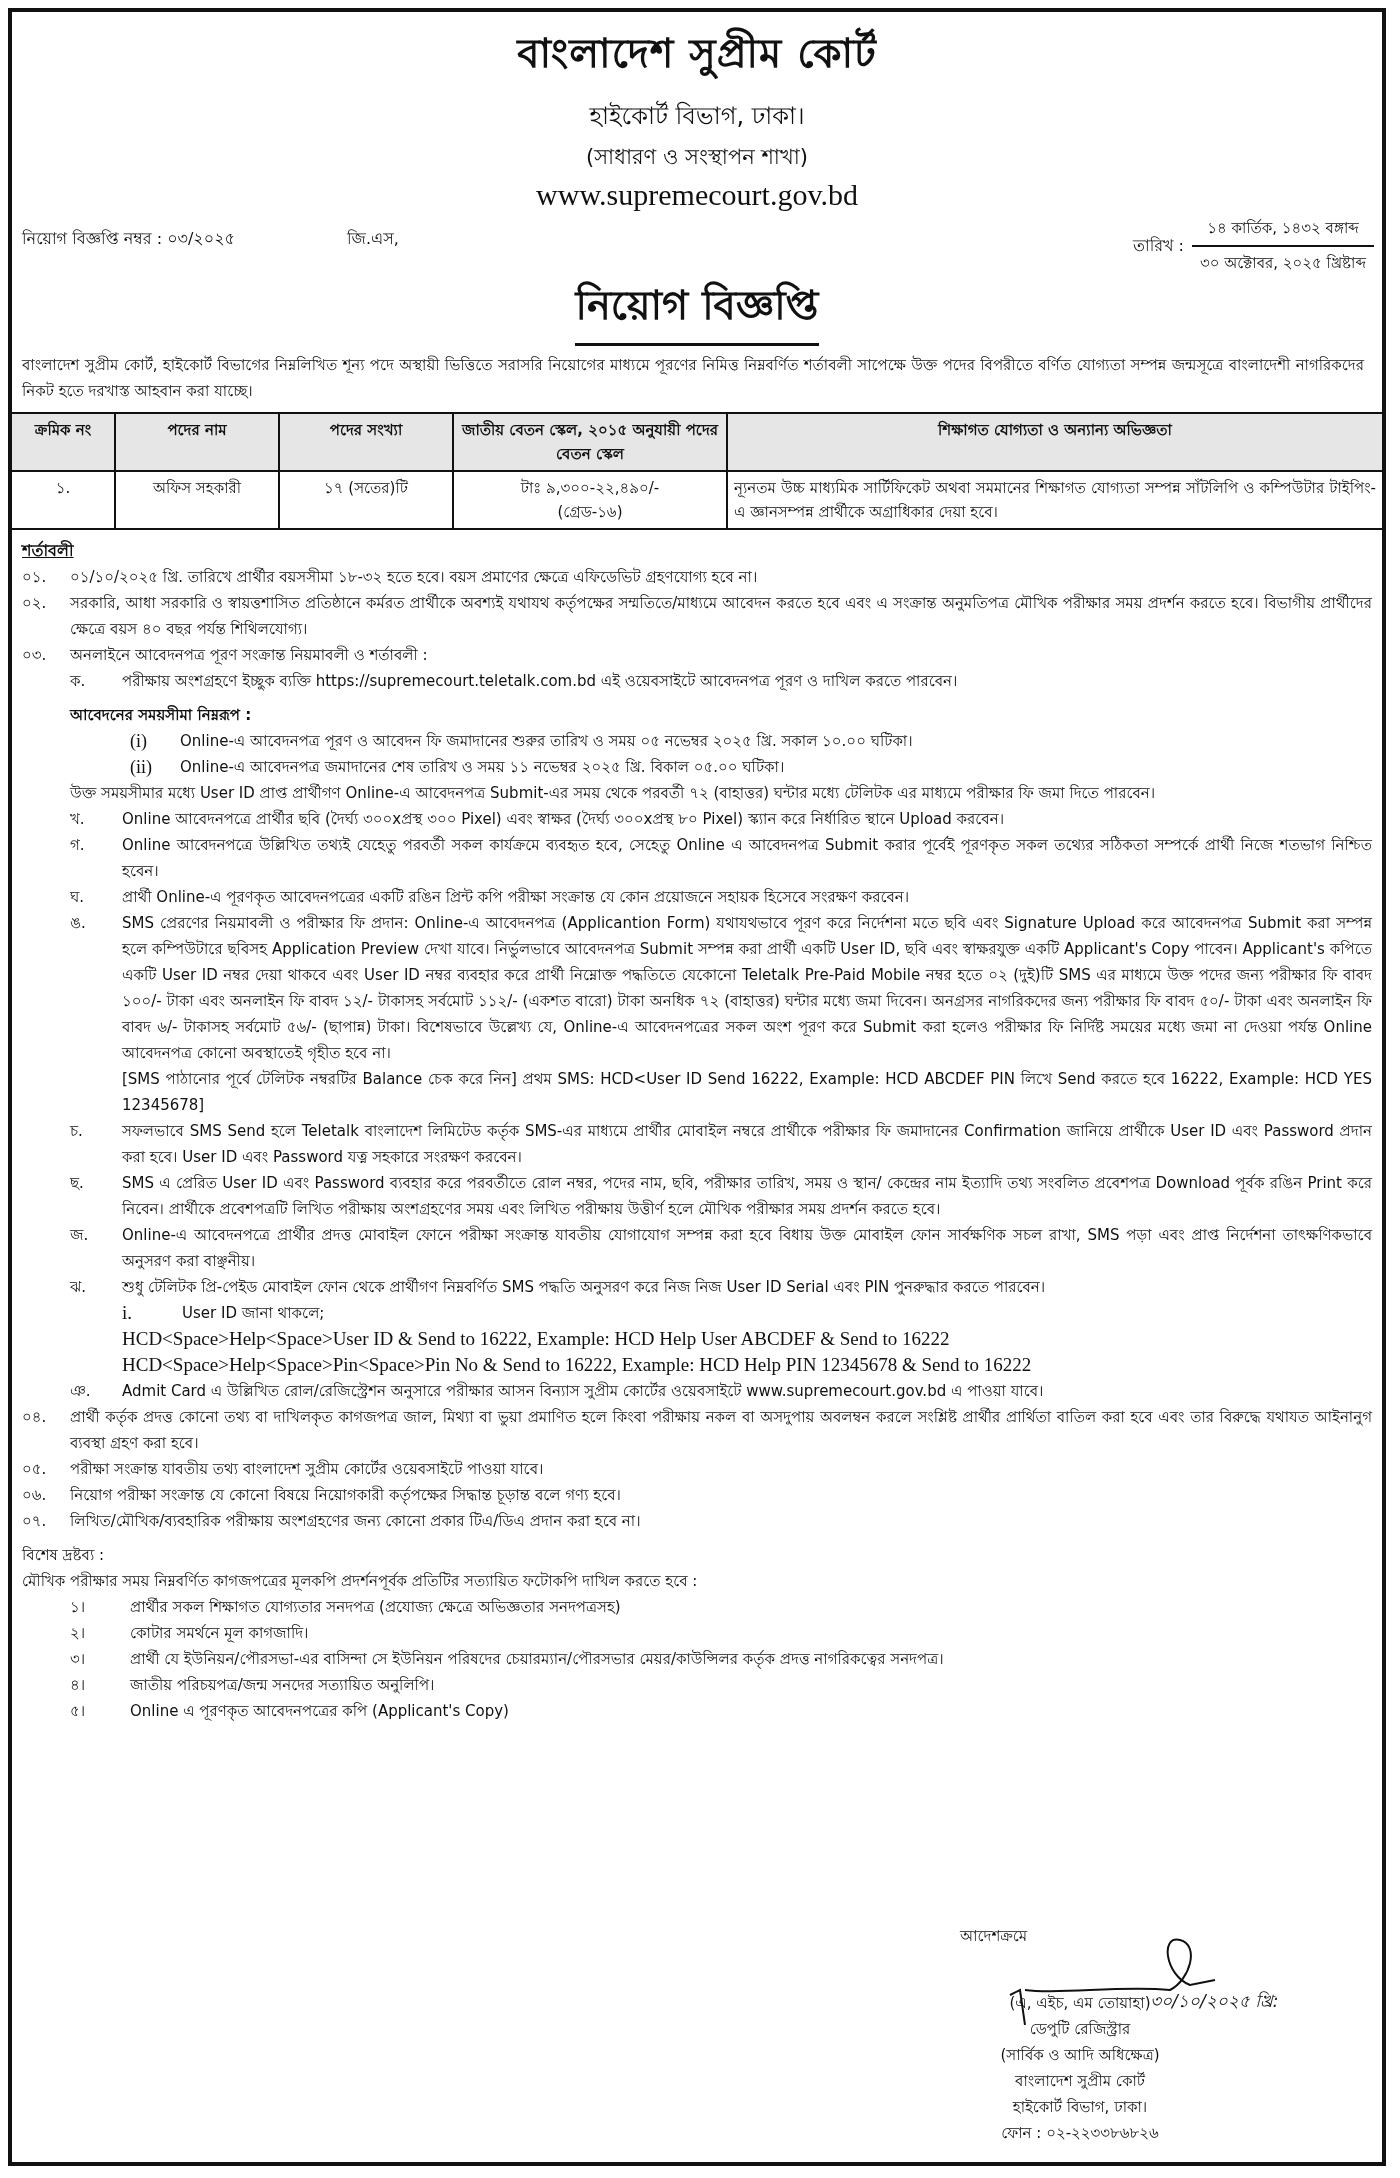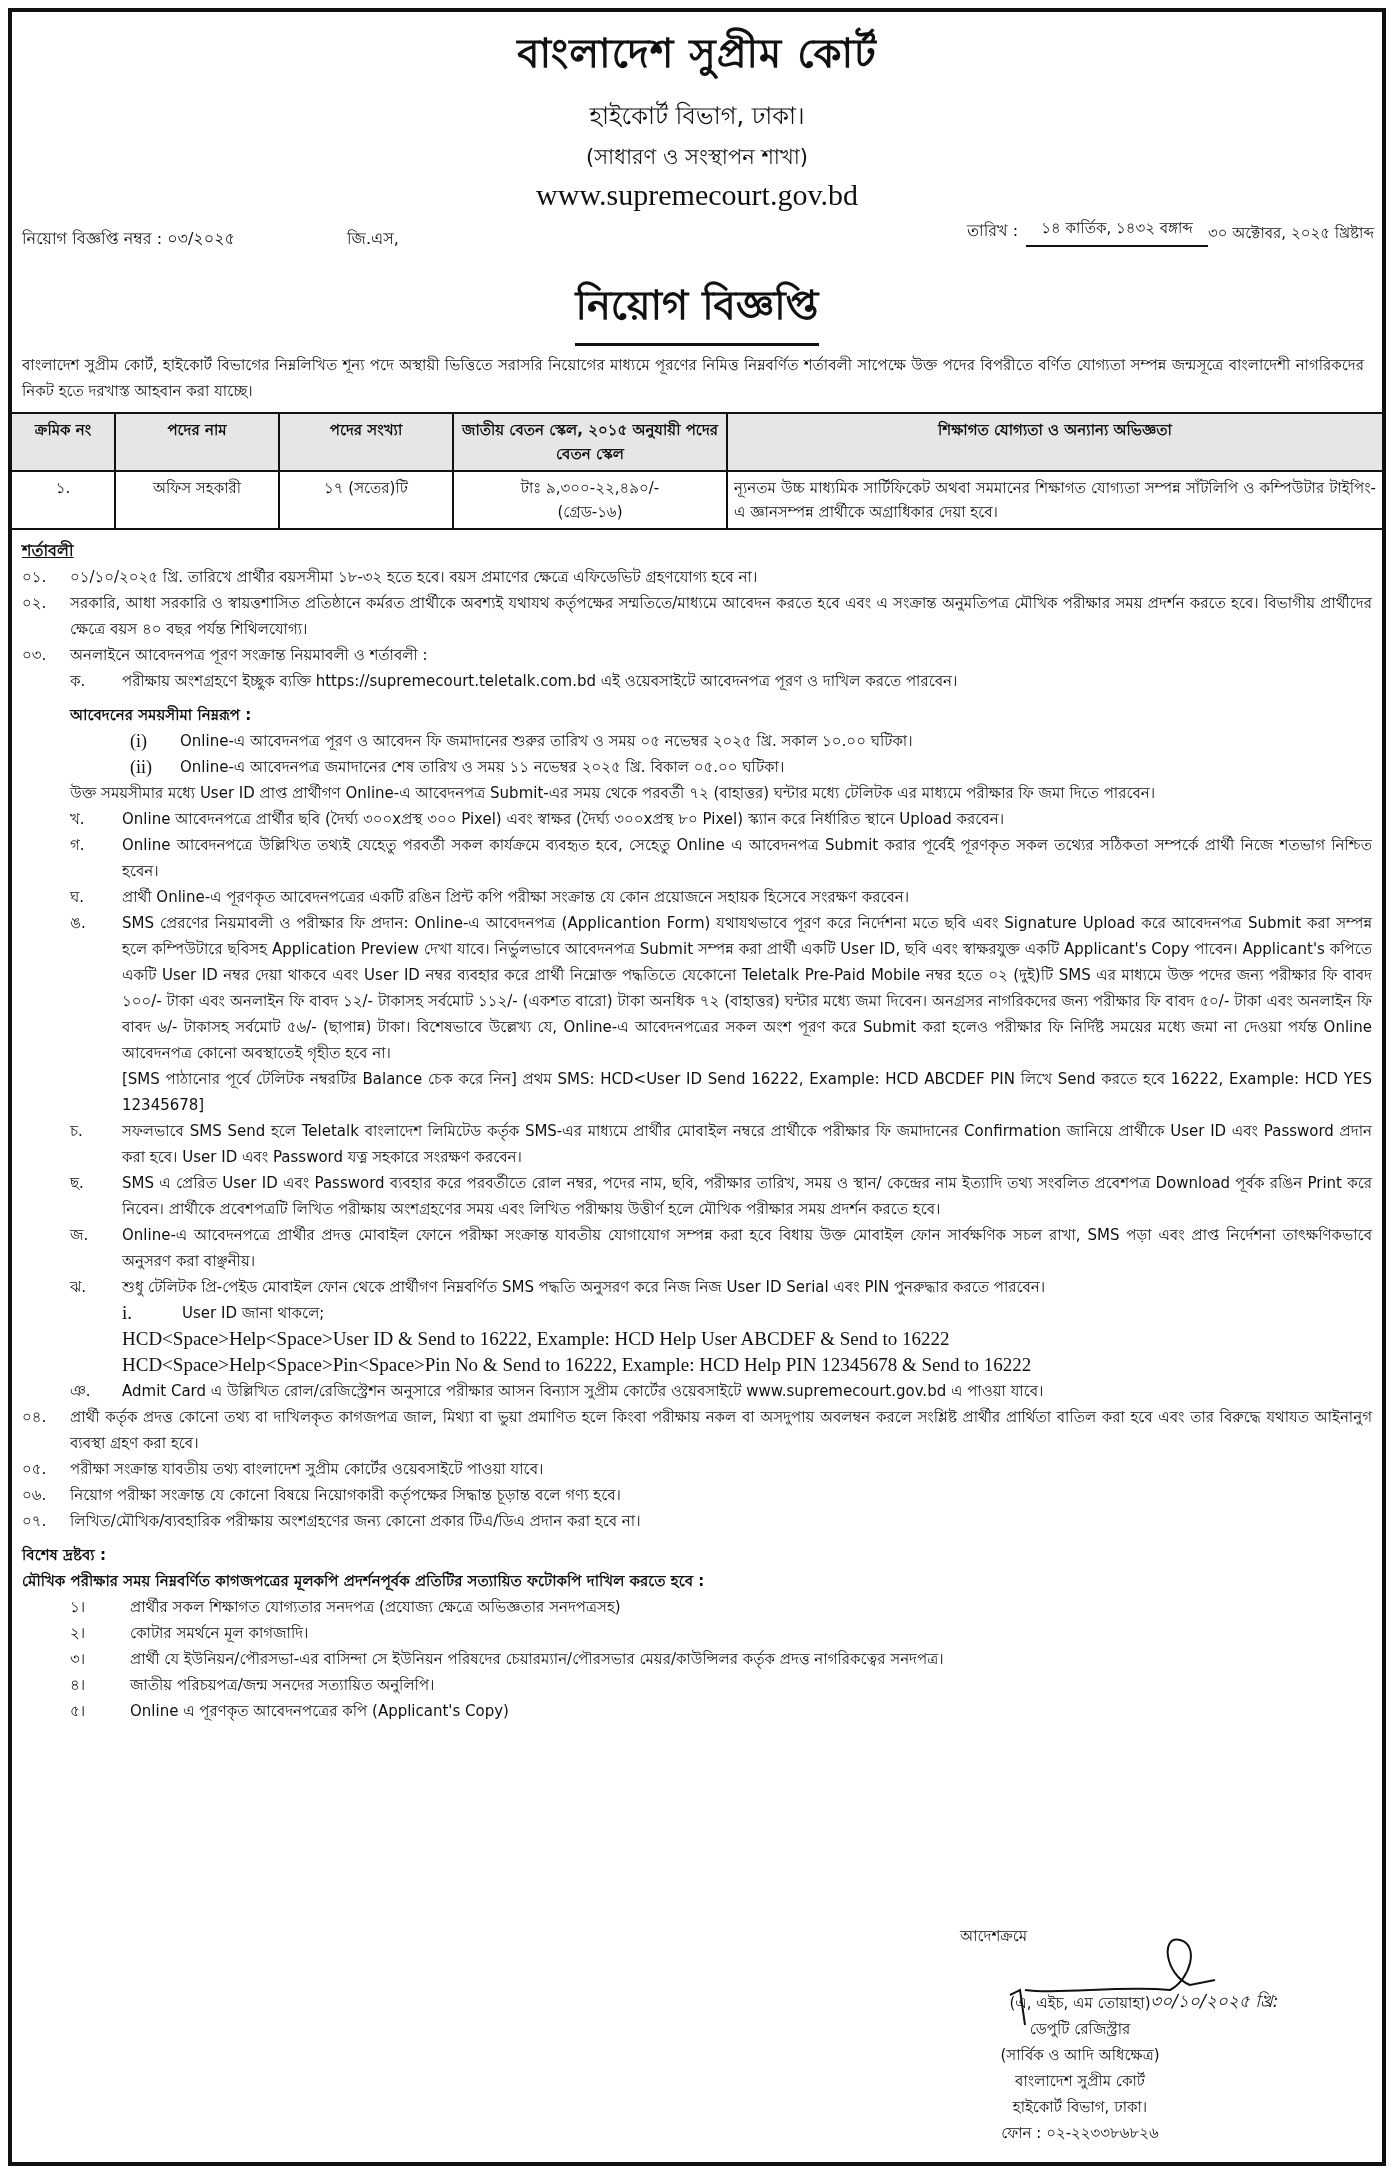--- a/index.html
+++ b/index.html
@@ -8,41 +8,41 @@
   .center { text-align:center; }
   .h1 { font-size:40px; font-weight:bold; margin-top:10px; letter-spacing:1px; }
   .h2 { font-size:24px; margin-top:8px; }
   .h3 { font-size:21px; margin-top:4px; }
   .url { font-family:"Liberation Serif", serif; font-size:30px; margin-top:2px; }
   .meta { position:relative; height:70px; font-size:16px; }
   .meta .left { position:absolute; left:10px; top:14px; }
   .meta .mid { position:absolute; left:335px; top:14px; }
   .meta .right { position:absolute; right:8px; top:4px; display:flex; align-items:center; }
   .meta .date-label { margin-right:8px; }
-  .frac { display:flex; flex-direction:row; align-items:center; font-size:15px; }
+  .frac { display:flex; flex-direction:column; align-items:center; font-size:15px; }
   .frac .top { border-bottom:2px solid #111; padding:0 6px 4px 6px; width:170px; text-align:center; }
   .frac .bot { padding-top:4px; }
   .title { font-size:40px; font-weight:bold; display:inline-block; border-bottom:3px solid #111; padding-bottom:2px; margin-top:-8px; }
   .intro { font-size:15px; line-height:26px; padding:6px 18px 8px 10px; text-align:justify; }
   table.posts { width:100%; border-collapse:collapse; font-size:15px; }
   table.posts th, table.posts td { border:2px solid #111; padding:4px 6px; vertical-align:top; }
   table.posts th { background:#e6e6e6; font-weight:bold; text-align:center; line-height:24px; }
   table.posts td { text-align:center; line-height:24px; }
   table.posts td.qual { text-align:justify; }
   table.posts tr > *:first-child { border-left:none; }
   table.posts tr > *:last-child { border-right:none; }
   .body { font-size:15px; padding:6px 10px 0 10px; line-height:26px; }
   .sec-title { font-weight:bold; text-decoration:underline; font-size:16px; margin-top:2px; }
   .row { display:flex; }
   .row .num { width:48px; flex-shrink:0; }
   .row .txt { flex:1; text-align:justify; }
   .sub { display:flex; margin-left:48px; }
   .sub .num { width:52px; flex-shrink:0; }
   .sub .txt { flex:1; text-align:justify; }
-  .bold { font-weight:bold; }
+  .bold { font-weight:normal; }
   .deadline-head { margin-left:48px; font-weight:bold;margin-top:8px; }
   .roman { display:flex; margin-left:108px; }
   .roman .num { width:50px; flex-shrink:0; font-family:"Liberation Serif", serif; font-size:18px; }
   .roman .txt { flex:1; }
   .indent-para { margin-left:48px; text-align:justify; }
   .indent2 { margin-left:100px; text-align:justify; }
   .sms-line { margin-left:100px; font-family:"Liberation Serif", serif; font-size:19px; }
   .sms-sub { display:flex; margin-left:100px; }
   .sms-sub .num { width:60px; font-family:"Liberation Serif", serif; font-size:19px; flex-shrink:0; }
   .docs .row { margin-left:48px; }

